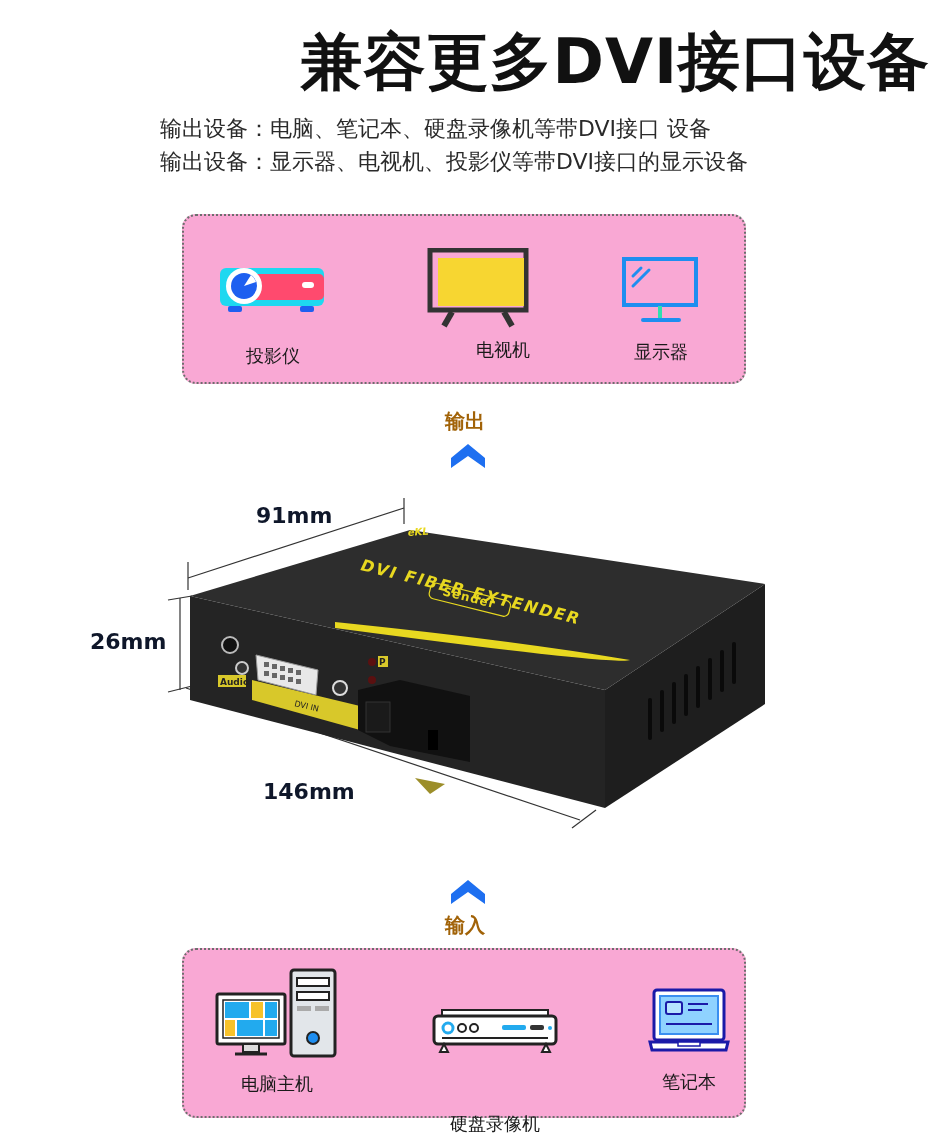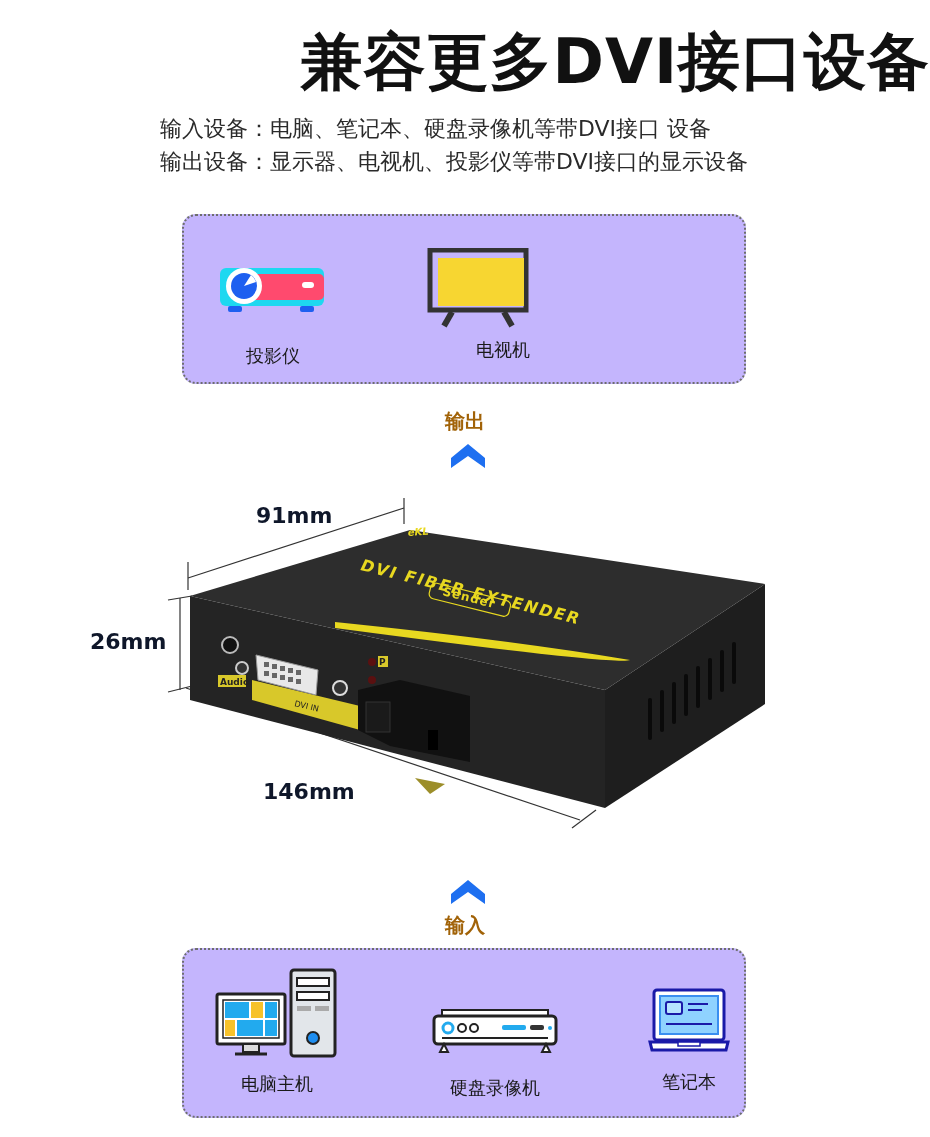--- a/index.html
+++ b/index.html
@@ -12,21 +12,21 @@
     line-height: 80px;
   }
   .subtitle {
     position: absolute; left: 160px; font-size: 22px; color: #2a2a2a; line-height: 30px;
   }
   .sub1 { top: 114px; }
   .sub2 { top: 147px; }
 
   .panel {
     position: absolute; left: 182px; width: 564px;
-    border: 2px dotted #6e6e6e; border-radius: 14px; background: #c4b5fd;
+    border: 2px dotted #6e6e6e; border-radius: 14px; background: #f9a8d4;
   }
   .panel-out { top: 214px; height: 170px; }
   .panel-in  { top: 948px; height: 170px; }
 
   .device {
     position: absolute; display: flex; flex-direction: column; align-items: center;
   }
   .device-label {
     font-size: 18px; color: #1a1a1a; margin-top: 8px; white-space: nowrap;
   }
@@ -40,21 +40,21 @@
   .dim {
     position: absolute; font-size: 22px; font-weight: bold; color: #0f172a; font-family: "DejaVu Sans", sans-serif;
   }
 
   .product { position: absolute; left: 160px; top: 490px; width: 620px; height: 340px; }
 </style>
 </head>
 <body>
 
 <div class="title">兼容更多DVI接口设备</div>
-<div class="subtitle sub1">输入设备：电脑、笔记本、硬盘录像机等带DVI接口 设备</div>
+<div class="subtitle sub1">输出设备：电脑、笔记本、硬盘录像机等带DVI接口 设备</div>
 <div class="subtitle sub2">输出设备：显示器、电视机、投影仪等带DVI接口的显示设备</div>
 
 <div class="panel panel-out">
   <div class="device" style="left:34px; top:46px; width:110px;">
     <svg width="110" height="56" viewBox="0 0 110 56">
       <rect x="2" y="6" width="104" height="38" rx="6" fill="#1ed8f0"></rect>
       <rect x="32" y="12" width="74" height="26" rx="5" fill="#ff4a6e"></rect>
       <rect x="84" y="20" width="12" height="6" rx="3" fill="#ffffff"></rect>
       <circle cx="26" cy="24" r="18" fill="#ffffff"></circle>
       <circle cx="26" cy="24" r="13" fill="#1e5ff0"></circle>
@@ -68,20 +68,30 @@
   <div class="device" style="left:236px; top:32px; width:110px;align-items:flex-end;">
     <svg width="104" height="80" viewBox="0 0 104 80">
       <rect x="4" y="2" width="96" height="60" fill="none" stroke="#333" stroke-width="5"></rect>
       <rect x="12" y="10" width="86" height="48" fill="#f7d631"></rect>
       <line x1="26" y1="64" x2="18" y2="78" stroke="#333" stroke-width="6"></line>
       <line x1="78" y1="64" x2="86" y2="78" stroke="#333" stroke-width="6"></line>
     </svg>
     <div class="device-label" style="margin-top:10px;">电视机</div>
   </div>
 
+  <div class="device" style="left:432px; top:40px; width:90px;">
+    <svg width="80" height="68" viewBox="0 0 80 68">
+      <rect x="3" y="3" width="72" height="46" fill="none" stroke="#1e8ef0" stroke-width="4"></rect>
+      <line x1="12" y1="20" x2="20" y2="12" stroke="#1e8ef0" stroke-width="3" stroke-linecap="round"></line>
+      <line x1="12" y1="30" x2="28" y2="14" stroke="#1e8ef0" stroke-width="3" stroke-linecap="round"></line>
+      <line x1="39" y1="50" x2="39" y2="62" stroke="#2ee0b0" stroke-width="4"></line>
+    <line x1="22" y1="64" x2="58" y2="64" stroke="#1e8ef0" stroke-width="4" stroke-linecap="round"></line>
+    </svg>
+    <div class="device-label" style="margin-top:16px;">显示器</div>
+  </div>
 </div>
 
 <div class="flow-label" style="top:408px;">输出</div>
 <svg class="flow-arrow" style="top:442px;" viewBox="0 0 38 26">
   <path d="M19 2 L36 16 L36 26 L19 14 L2 26 L2 16 Z" fill="#1e6ff0"></path>
 </svg>
 
 <div class="product">
   <svg width="620" height="340" viewBox="0 0 620 340">
 
@@ -183,21 +193,21 @@
       <rect x="50" y="34" width="12" height="16" fill="#22aaee"></rect>
       <rect x="10" y="52" width="10" height="16" fill="#f7c22a"></rect>
       <rect x="22" y="52" width="26" height="16" fill="#22aaee"></rect>
       <rect x="50" y="52" width="12" height="16" fill="#22aaee"></rect>
       <rect x="28" y="76" width="16" height="8" fill="#ddd" stroke="#222" stroke-width="2"></rect>
       <line x1="20" y1="86" x2="52" y2="86" stroke="#222" stroke-width="3"></line>
     </svg>
     <div class="device-label" style="margin-top:12px;">电脑主机</div>
   </div>
 
-  <div class="device" style="left:246px; top:58px; width:130px;">
+  <div class="device" style="left:246px; top:58px; width:130px;gap:36px;">
     <svg width="126" height="46" viewBox="0 0 126 46">
       <rect x="10" y="2" width="106" height="6" fill="#fff" stroke="#222" stroke-width="2"></rect>
       <rect x="2" y="8" width="122" height="28" rx="4" fill="#fff" stroke="#222" stroke-width="3"></rect>
       <circle cx="16" cy="20" r="5" fill="none" stroke="#22aaee" stroke-width="3"></circle>
       <circle cx="30" cy="20" r="4" fill="none" stroke="#222" stroke-width="2"></circle>
       <circle cx="42" cy="20" r="4" fill="none" stroke="#222" stroke-width="2"></circle>
       <rect x="70" y="17" width="24" height="5" rx="2" fill="#22aaee"></rect>
       <rect x="98" y="17" width="14" height="5" rx="2" fill="#333"></rect>
       <circle cx="118" cy="20" r="2" fill="#22aaee"></circle>
       <line x1="10" y1="30" x2="116" y2="30" stroke="#222" stroke-width="2"></line>

